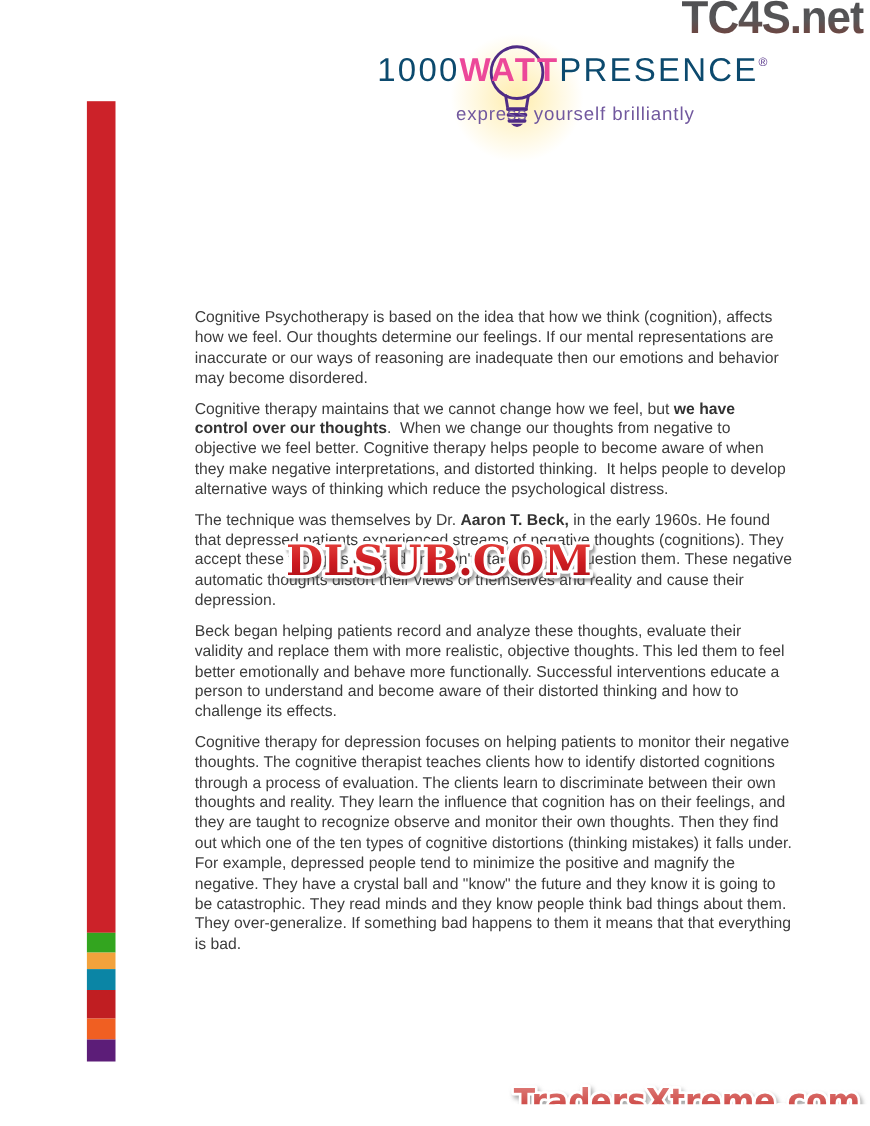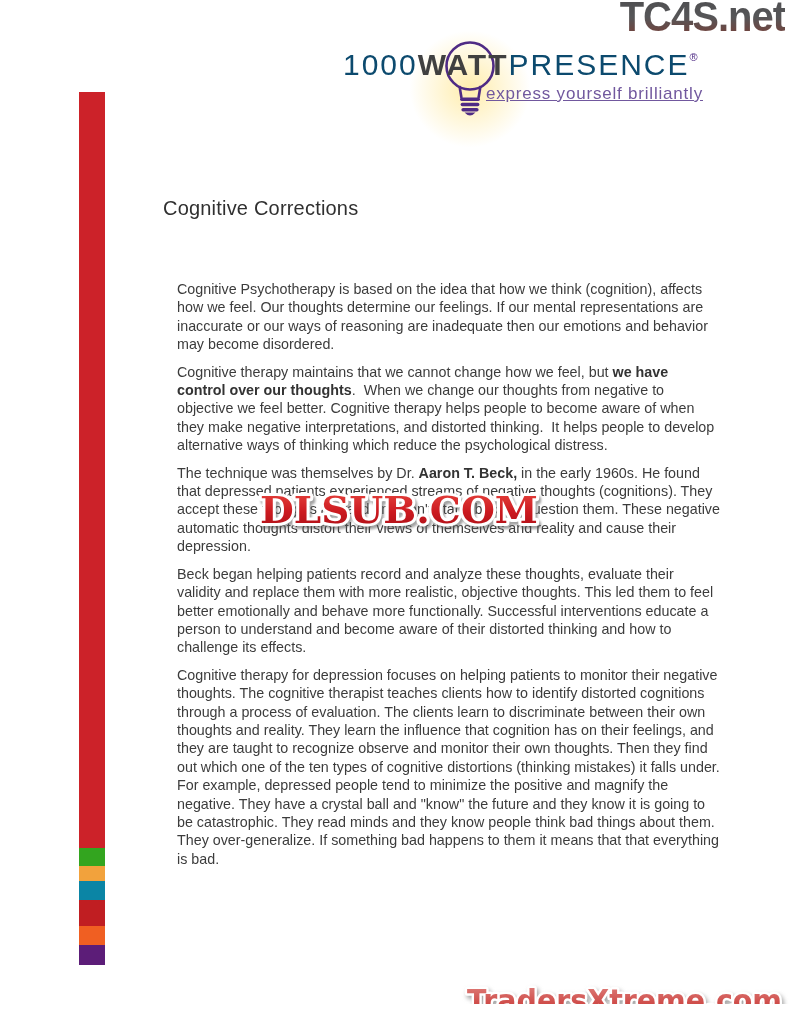--- a/index.html
+++ b/index.html
@@ -37,26 +37,26 @@
       rgba(255,236,168,0.95) 0%, rgba(255,244,205,0.65) 42%, rgba(255,250,235,0) 70%);
     z-index: 0;
   }
   .bulb { position: absolute; left: 92px; top: -8px; width: 70px; height: 80px; z-index: 1; overflow: visible; }
   .logo-text {
     position: relative; z-index: 2;
     font-size: 30px; letter-spacing: 2px; white-space: nowrap;
     font-weight: normal;
   }
   .lp { color: #0c4a6e; }
-  .lo { color: #404040; font-weight: bold; }
+  .lo { color: #ec4899; font-weight: bold; }
   .reg { color: #4F2B85; font-size: 11px; vertical-align: 14px; letter-spacing: 0; }
   .tagline {
     position: relative; z-index: 2;
-    margin-top: 2px; text-align: right; padding-right: 10px;
-    font-size: 17px; letter-spacing: 0.8px; color: #71589E; text-decoration: underline;
+    margin-top: 12px; text-align: center; padding-right: 10px;
+    font-size: 17px; letter-spacing: 0.8px; color: #71589E;
   }
 
   
   .red-bar { position: absolute; left: 79px; top: 92px; width: 26px; height: 756px; }
   .squares { position: absolute; left: 79px; top: 848px; width: 26px; display: flex; flex-direction: column; }
   .square { width: 26px; }
 
   
   .title {
     position: absolute; left: 163px; top: 197px;
@@ -115,21 +115,20 @@
   <div class="red-bar" style="background: rgb(204, 34, 41);"></div>
   <div class="squares">
       <div class="square" style="background: rgb(51, 165, 31); height: 18px;"></div>
       <div class="square" style="background: rgb(242, 162, 60); height: 15px;"></div>
       <div class="square" style="background: rgb(11, 133, 165); height: 19px;"></div>
       <div class="square" style="background: rgb(192, 30, 34); height: 26px;"></div>
       <div class="square" style="background: rgb(240, 95, 34); height: 19px;"></div>
       <div class="square" style="background: rgb(92, 29, 120); height: 20px;"></div>
     </div>
 
-  <h1 class="title">Cognitive Corrections</h1>
 
   <div class="bodytext">
       <p><span>Cognitive Psychotherapy is based on the idea that how we think (cognition), affects how we feel. Our thoughts determine our feelings. If our mental representations are inaccurate or our ways of reasoning are inadequate then our emotions and behavior may become disordered.</span></p>
       <p><span>Cognitive therapy maintains that we cannot change how we feel, but </span><strong>we have control over our thoughts</strong><span>.  When we change our thoughts from negative to objective we feel better. Cognitive therapy helps people to become aware of when they make negative interpretations, and distorted thinking.  It helps people to develop alternative ways of thinking which reduce the psychological distress.</span></p>
       <p><span>The technique was themselves by Dr. </span><strong>Aaron T. Beck,</strong><span> in the early 1960s. He found that depressed patients experienced streams of negative thoughts (cognitions). They accept these thoughts as valid and don't stand back to question them. These negative automatic thoughts distort their views of themselves and reality and cause their depression.</span></p>
       <p><span>Beck began helping patients record and analyze these thoughts, evaluate their validity and replace them with more realistic, objective thoughts. This led them to feel better emotionally and behave more functionally. Successful interventions educate a person to understand and become aware of their distorted thinking and how to challenge its effects.</span></p>
       <p><span>Cognitive therapy for depression focuses on helping patients to monitor their negative thoughts. The cognitive therapist teaches clients how to identify distorted cognitions through a process of evaluation. The clients learn to discriminate between their own thoughts and reality. They learn the influence that cognition has on their feelings, and they are taught to recognize observe and monitor their own thoughts. Then they find out which one of the ten types of cognitive distortions (thinking mistakes) it falls under. For example, depressed people tend to minimize the positive and magnify the negative. They have a crystal ball and "know" the future and they know it is going to be catastrophic. They read minds and they know people think bad things about them. They over-generalize. If something bad happens to them it means that that everything is bad.</span></p>
     </div>
 
   <svg class="dlsub" width="300" height="52" viewBox="0 0 300 52">

